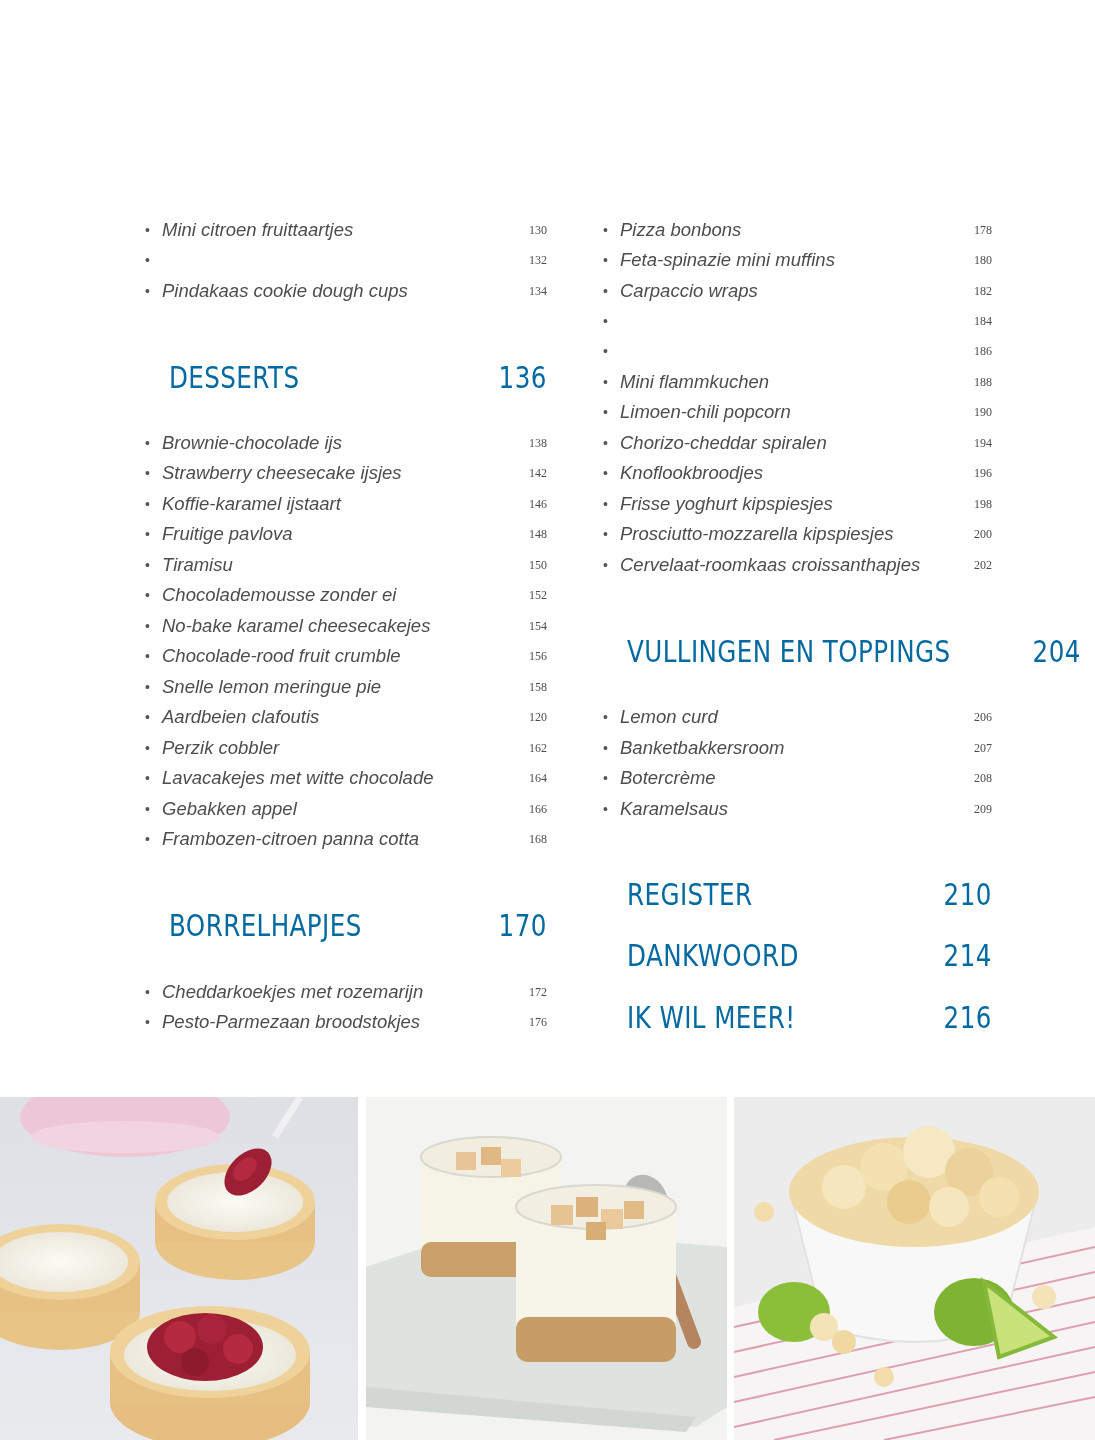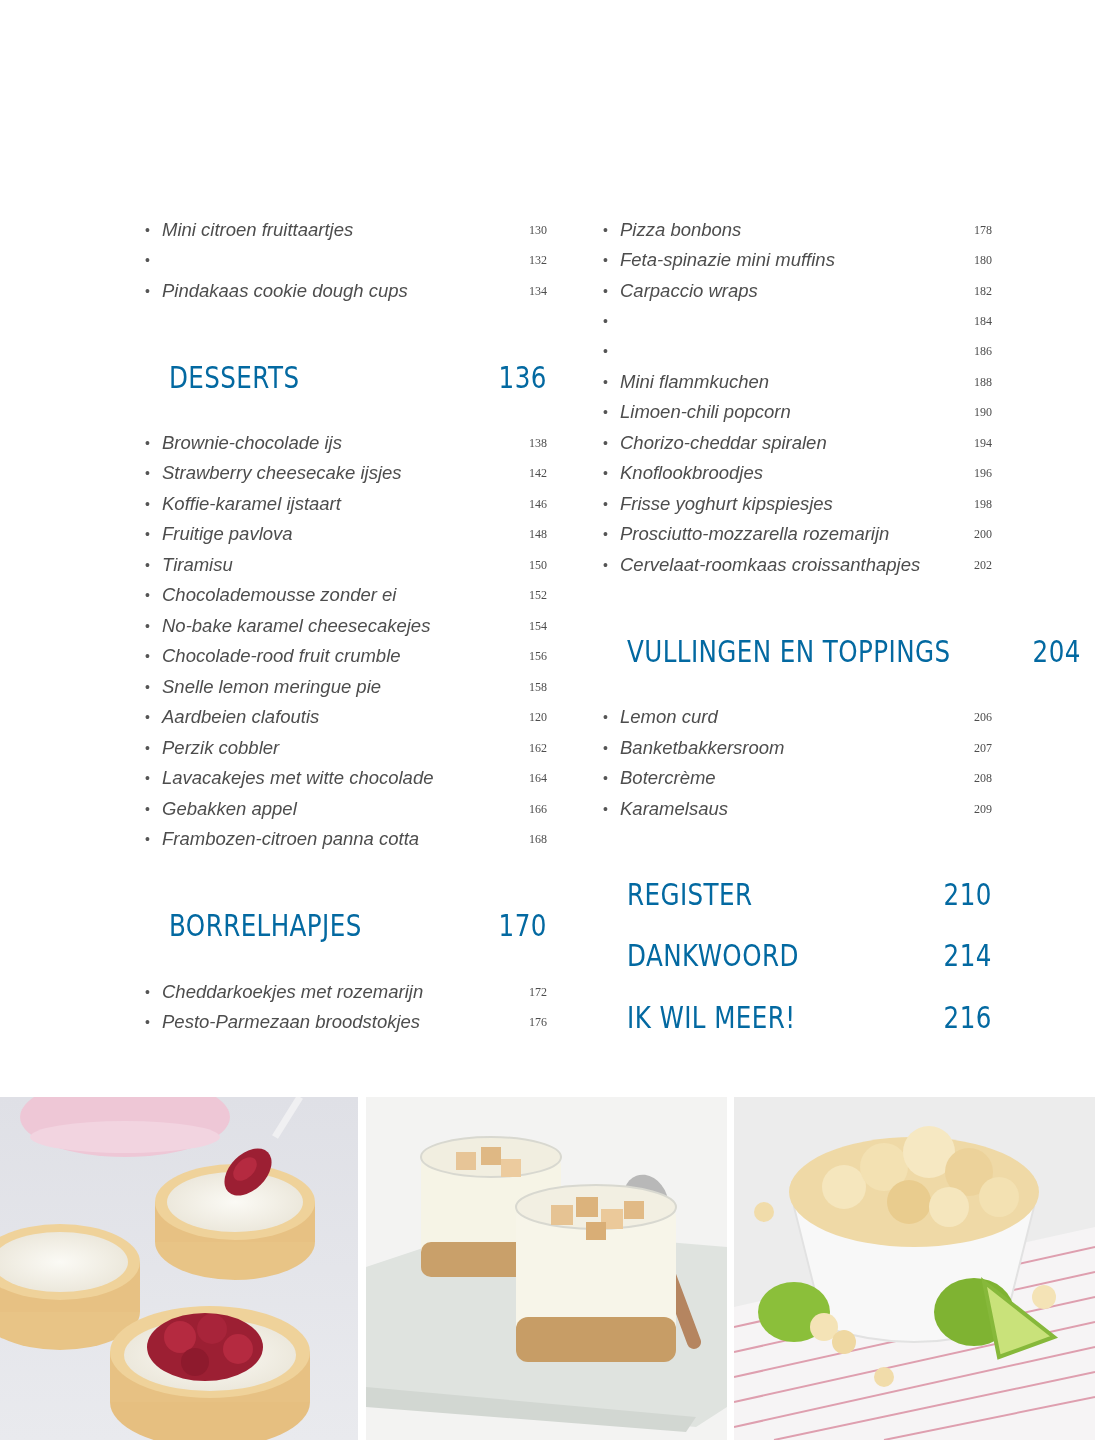--- a/index.html
+++ b/index.html
@@ -193,21 +193,21 @@
       <span class="title">Knoflookbroodjes</span>
       <span class="page">196</span>
     </div>
   <div class="entry" style="top:489px">
       <span class="bullet">•</span>
       <span class="title">Frisse yoghurt kipspiesjes</span>
       <span class="page">198</span>
     </div>
   <div class="entry" style="top:519px">
       <span class="bullet">•</span>
-      <span class="title">Prosciutto-mozzarella rozemarijn</span>
+      <span class="title">Prosciutto-mozzarella kipspiesjes</span>
       <span class="page">200</span>
     </div>
   <div class="entry" style="top:550px">
       <span class="bullet">•</span>
       <span class="title">Cervelaat-roomkaas croissanthapjes</span>
       <span class="page">202</span>
     </div>
 
   <div class="section" style="top:629px">
     <span class="title">VULLINGEN EN TOPPINGS</span>

